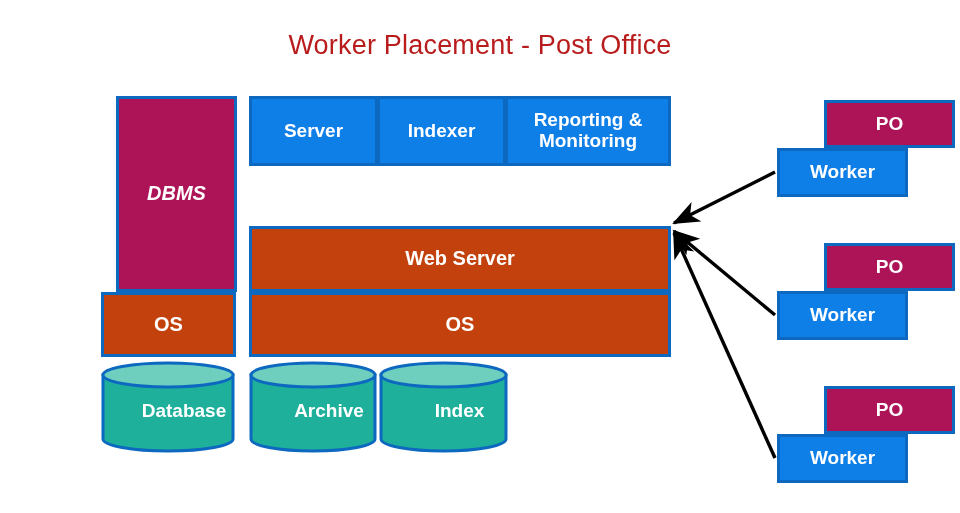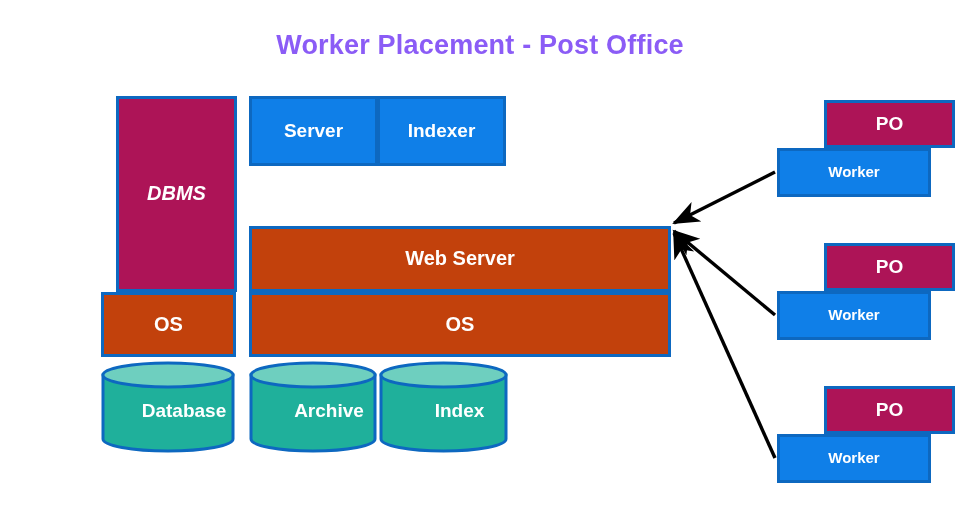--- a/index.html
+++ b/index.html
@@ -20,22 +20,22 @@
     height: 513px;
     background: #ffffff;
   }
   .title {
     position: absolute;
     left: 0;
     top: 30px;
     width: 960px;
     text-align: center;
     font-size: 27px;
-    font-weight: bold;
-    color: #8b5cf6;
+    font-weight: normal;
+    color: #b91c1c;
     letter-spacing: 0.2px;
     white-space: nowrap;
   }
   .box {
     position: absolute;
     box-sizing: border-box;
     border: 3px solid #0d68c0;
     color: #ffffff;
     font-weight: bold;
     display: flex;
@@ -81,21 +81,21 @@
     padding-top: 8px;
     box-sizing: border-box;
     pointer-events: none;
   }
   #db-cyl      { left:100px; top:361px; width:136px; height:92px; }
   #archive-cyl { left:248px; top:361px; width:130px; height:92px; }
   #index-cyl   { left:378px; top:361px; width:131px; height:92px; }
 
   
   .po-box     { width:131px; height:48px; font-size:19px;margin-left:47px; }
-  .worker-box { width:154px; height:49px; font-size:15px; }
+  .worker-box { width:131px; height:49px; font-size:19px; }
   #po-1     { left:777px; top:100px; }
   #worker-1 { left:777px; top:148px; }
   #po-2     { left:777px; top:243px; }
   #worker-2 { left:777px; top:291px; }
   #po-3     { left:777px; top:386px; }
   #worker-3 { left:777px; top:434px; }
 
   #connectors {
     position: absolute;
     left: 0;
@@ -110,20 +110,22 @@
 
 <div id="canvas">
 
   <div class="title">Worker Placement - Post Office</div>
 
   <div class="box fill-magenta" id="dbms-box">DBMS</div>
   <div class="box fill-teal" id="dbms-os-box">OS</div>
 
   <div class="box fill-blue" id="indexer-box">Indexer</div>
   <div class="box fill-blue" id="server-box">Server</div>
+  <div class="box fill-blue" id="reporting-box">Reporting &amp;
+Monitoring</div>
   <div class="box fill-teal" id="webserver-box">Web Server</div>
   <div class="box fill-teal" id="center-os-box">OS</div>
 
   <div class="cyl" id="db-cyl">
     <svg width="136" height="92" viewBox="0 0 136 92">
       <path d="M3,14 L3,78 A65,12 0 0 0 133,78 L133,14 Z" fill="#1fb09b" stroke="#0d68c0" stroke-width="3"></path>
       <ellipse cx="68" cy="14" rx="65" ry="12" fill="#6ecfbf" stroke="#0d68c0" stroke-width="3"></ellipse>
     </svg>
     <div class="cyl-label">Database</div>
   </div>

